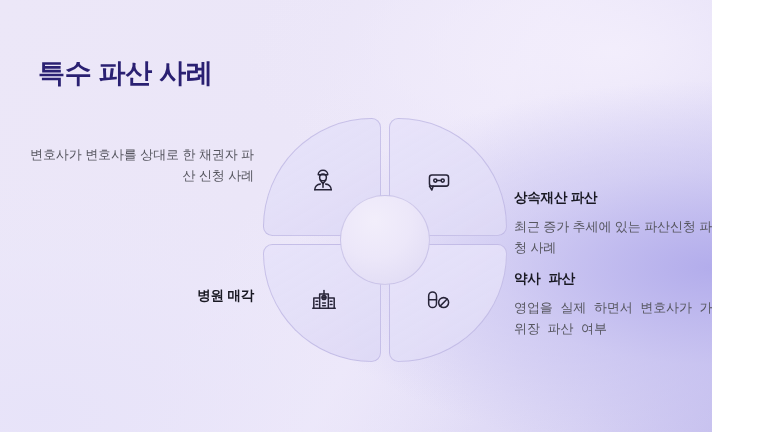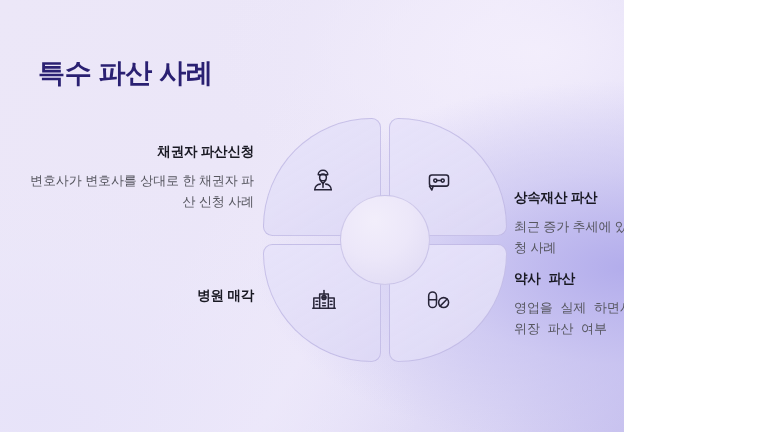--- a/index.html
+++ b/index.html
@@ -8,21 +8,21 @@
   }
   body {
     width: 768px;
     height: 432px;
     overflow: hidden;
     font-family: "Liberation Sans", "DejaVu Sans", sans-serif;
   }
 
   #slide {
     position: relative;
-    width: 624px;
+    width: 712px;
     height: 432px;
     overflow: hidden;
     background:
       radial-gradient(95% 70% at 100% 62%, rgba(176,170,235,0.92) 0%, rgba(196,191,240,0.55) 32%, rgba(233,228,249,0.0) 62%),
       radial-gradient(70% 55% at 86% 12%, rgba(243,238,252,0.95) 0%, rgba(238,233,250,0.3) 55%, rgba(238,233,250,0) 75%),
       radial-gradient(85% 80% at 6% 96%, rgba(231,227,249,0.95) 0%, rgba(234,230,250,0.45) 45%, rgba(236,232,250,0) 72%),
       linear-gradient(120deg, #ece7f8 0%, #ebe6f8 38%, #eee9fa 58%, #d9d4f4 85%, #c9c3ef 100%);
   }
 
   
@@ -129,21 +129,20 @@
   #icon-pharmacy  { left: 162px; top: 169px; }
 </style>
 </head>
 <body>
 
 <div id="slide">
 
   <div id="slide-title">특수 파산 사례</div>
 
   <div class="text-block left" id="block-creditor">
-    <div class="tb-title">채권자 파산신청</div>
     <div class="tb-desc">변호사가 변호사를 상대로 한 채권자 파산 신청 사례</div>
   </div>
 
   <div class="text-block left" id="block-hospital">
     <div class="tb-title">병원 매각</div>
   </div>
 
   <div class="text-block right" id="block-inherit">
     <div class="tb-title">상속재산 파산</div>
     <div class="tb-desc">최근 증가 추세에 있는 파산신청 파산신청 사례</div>

